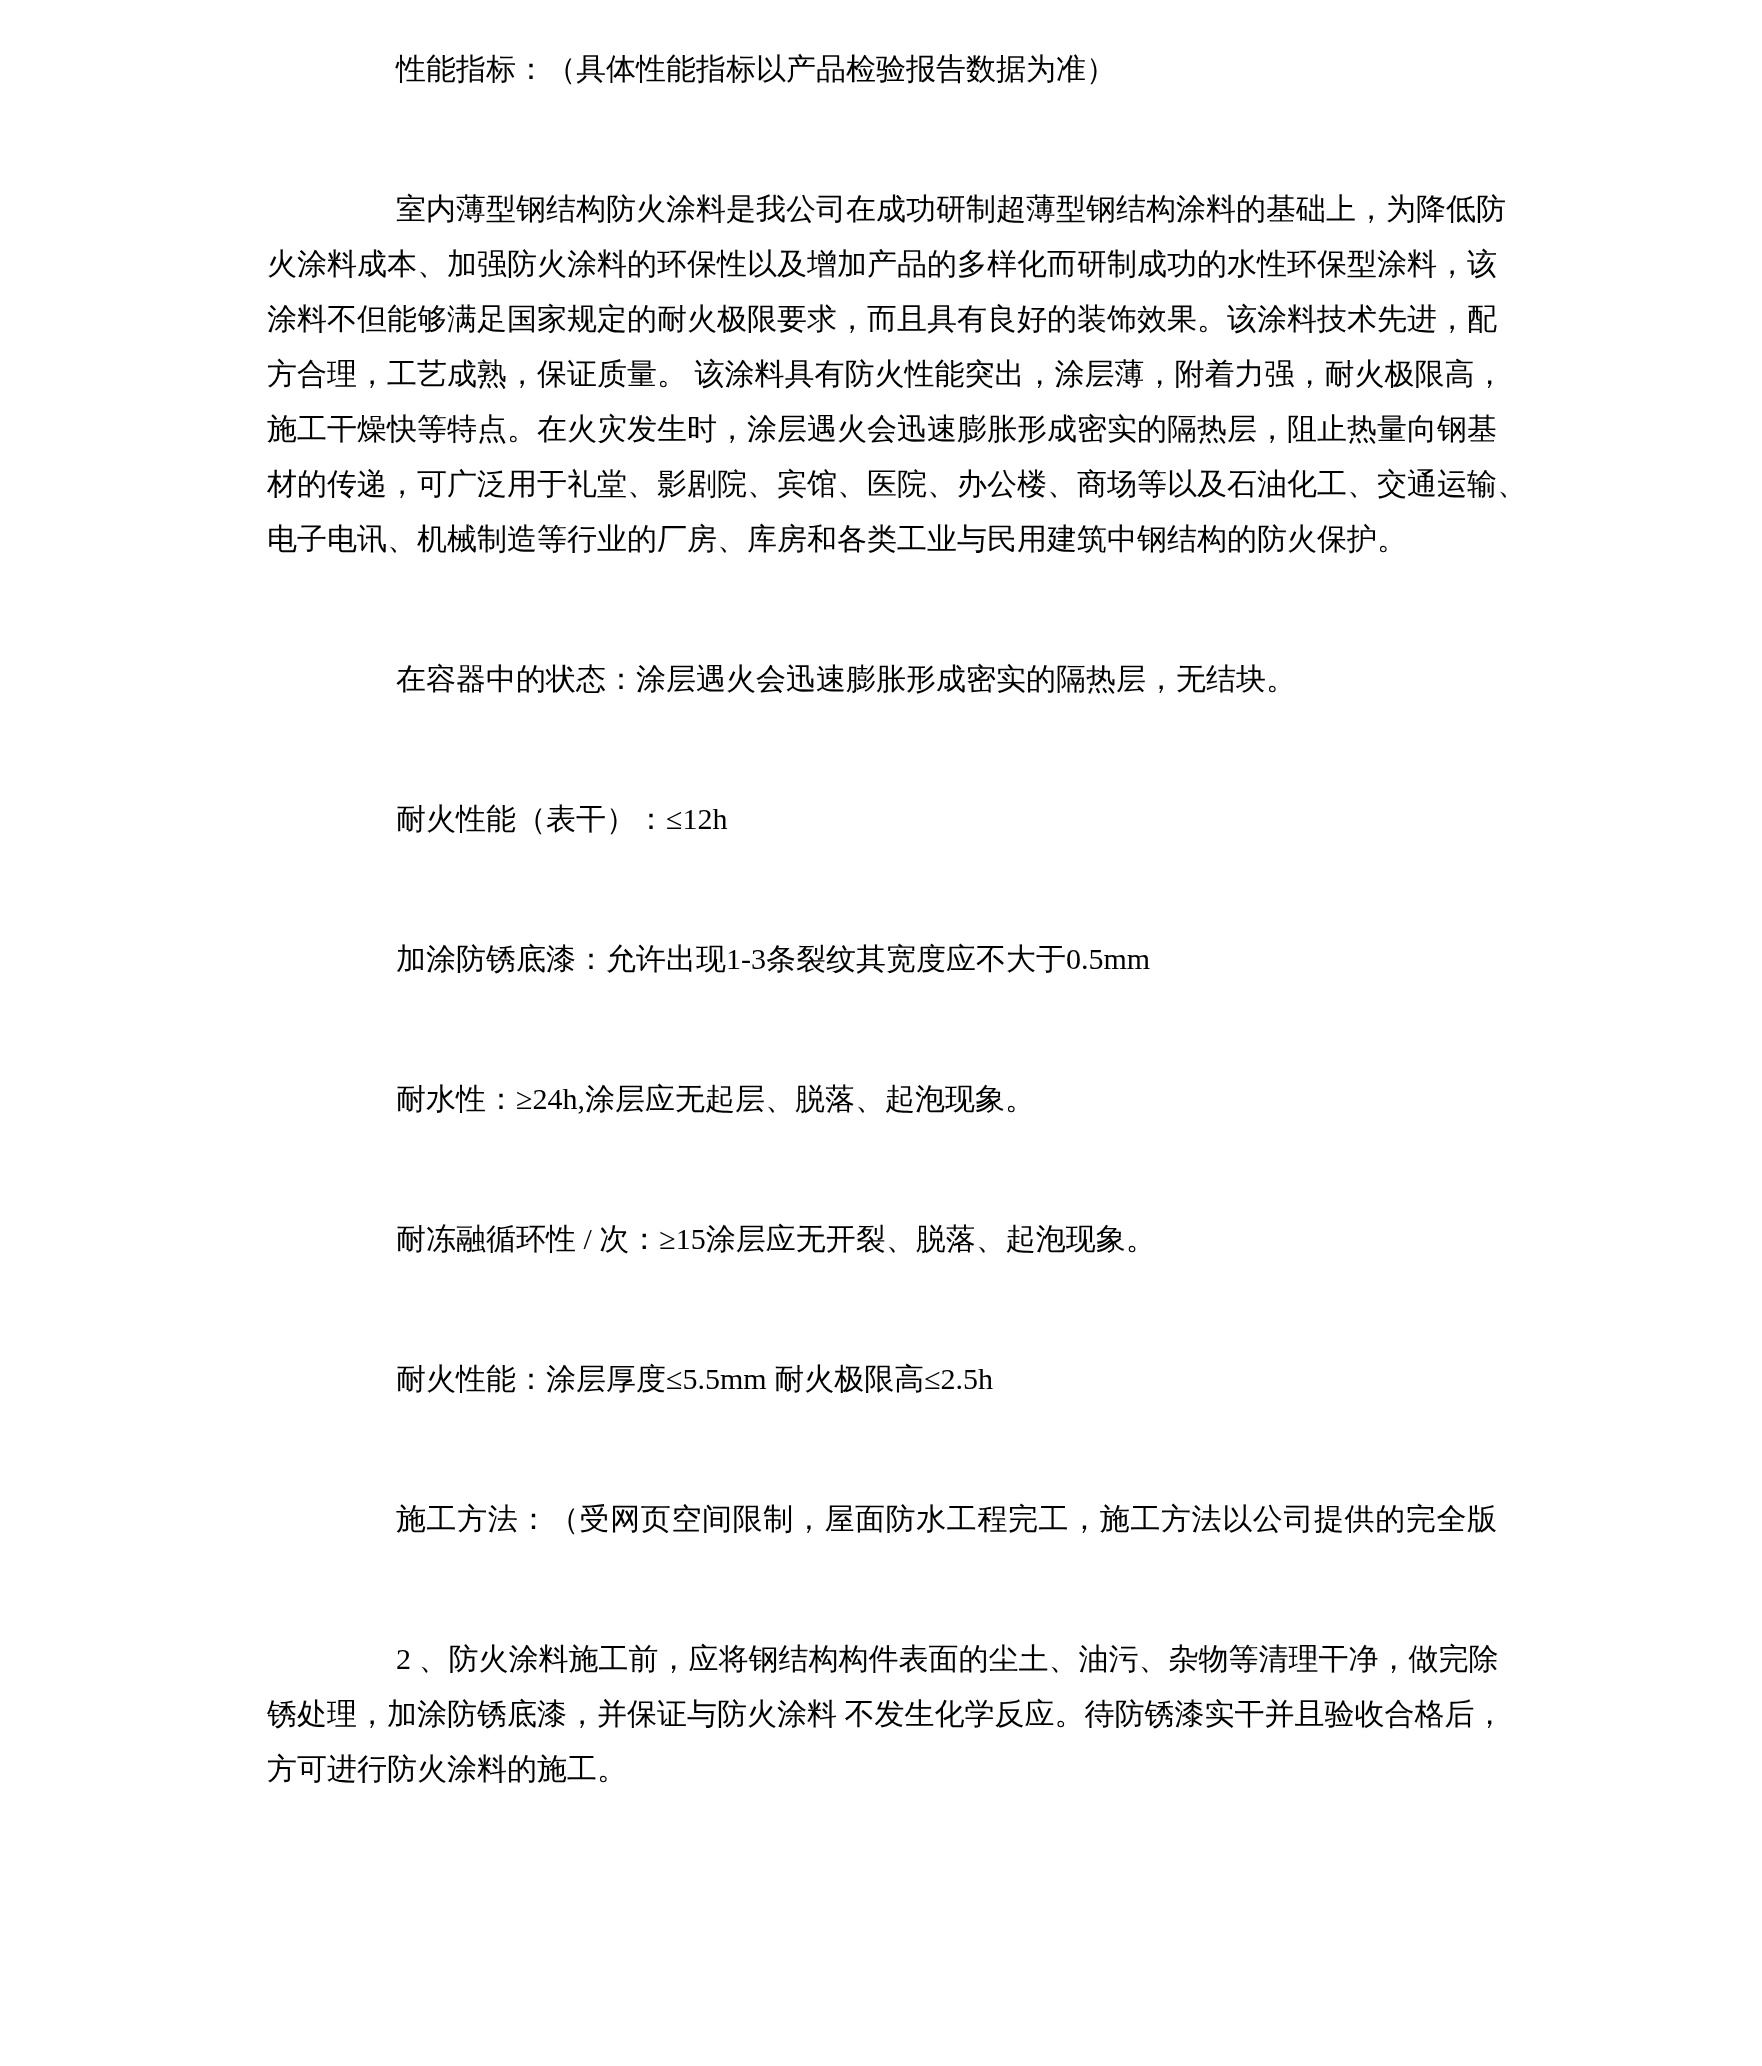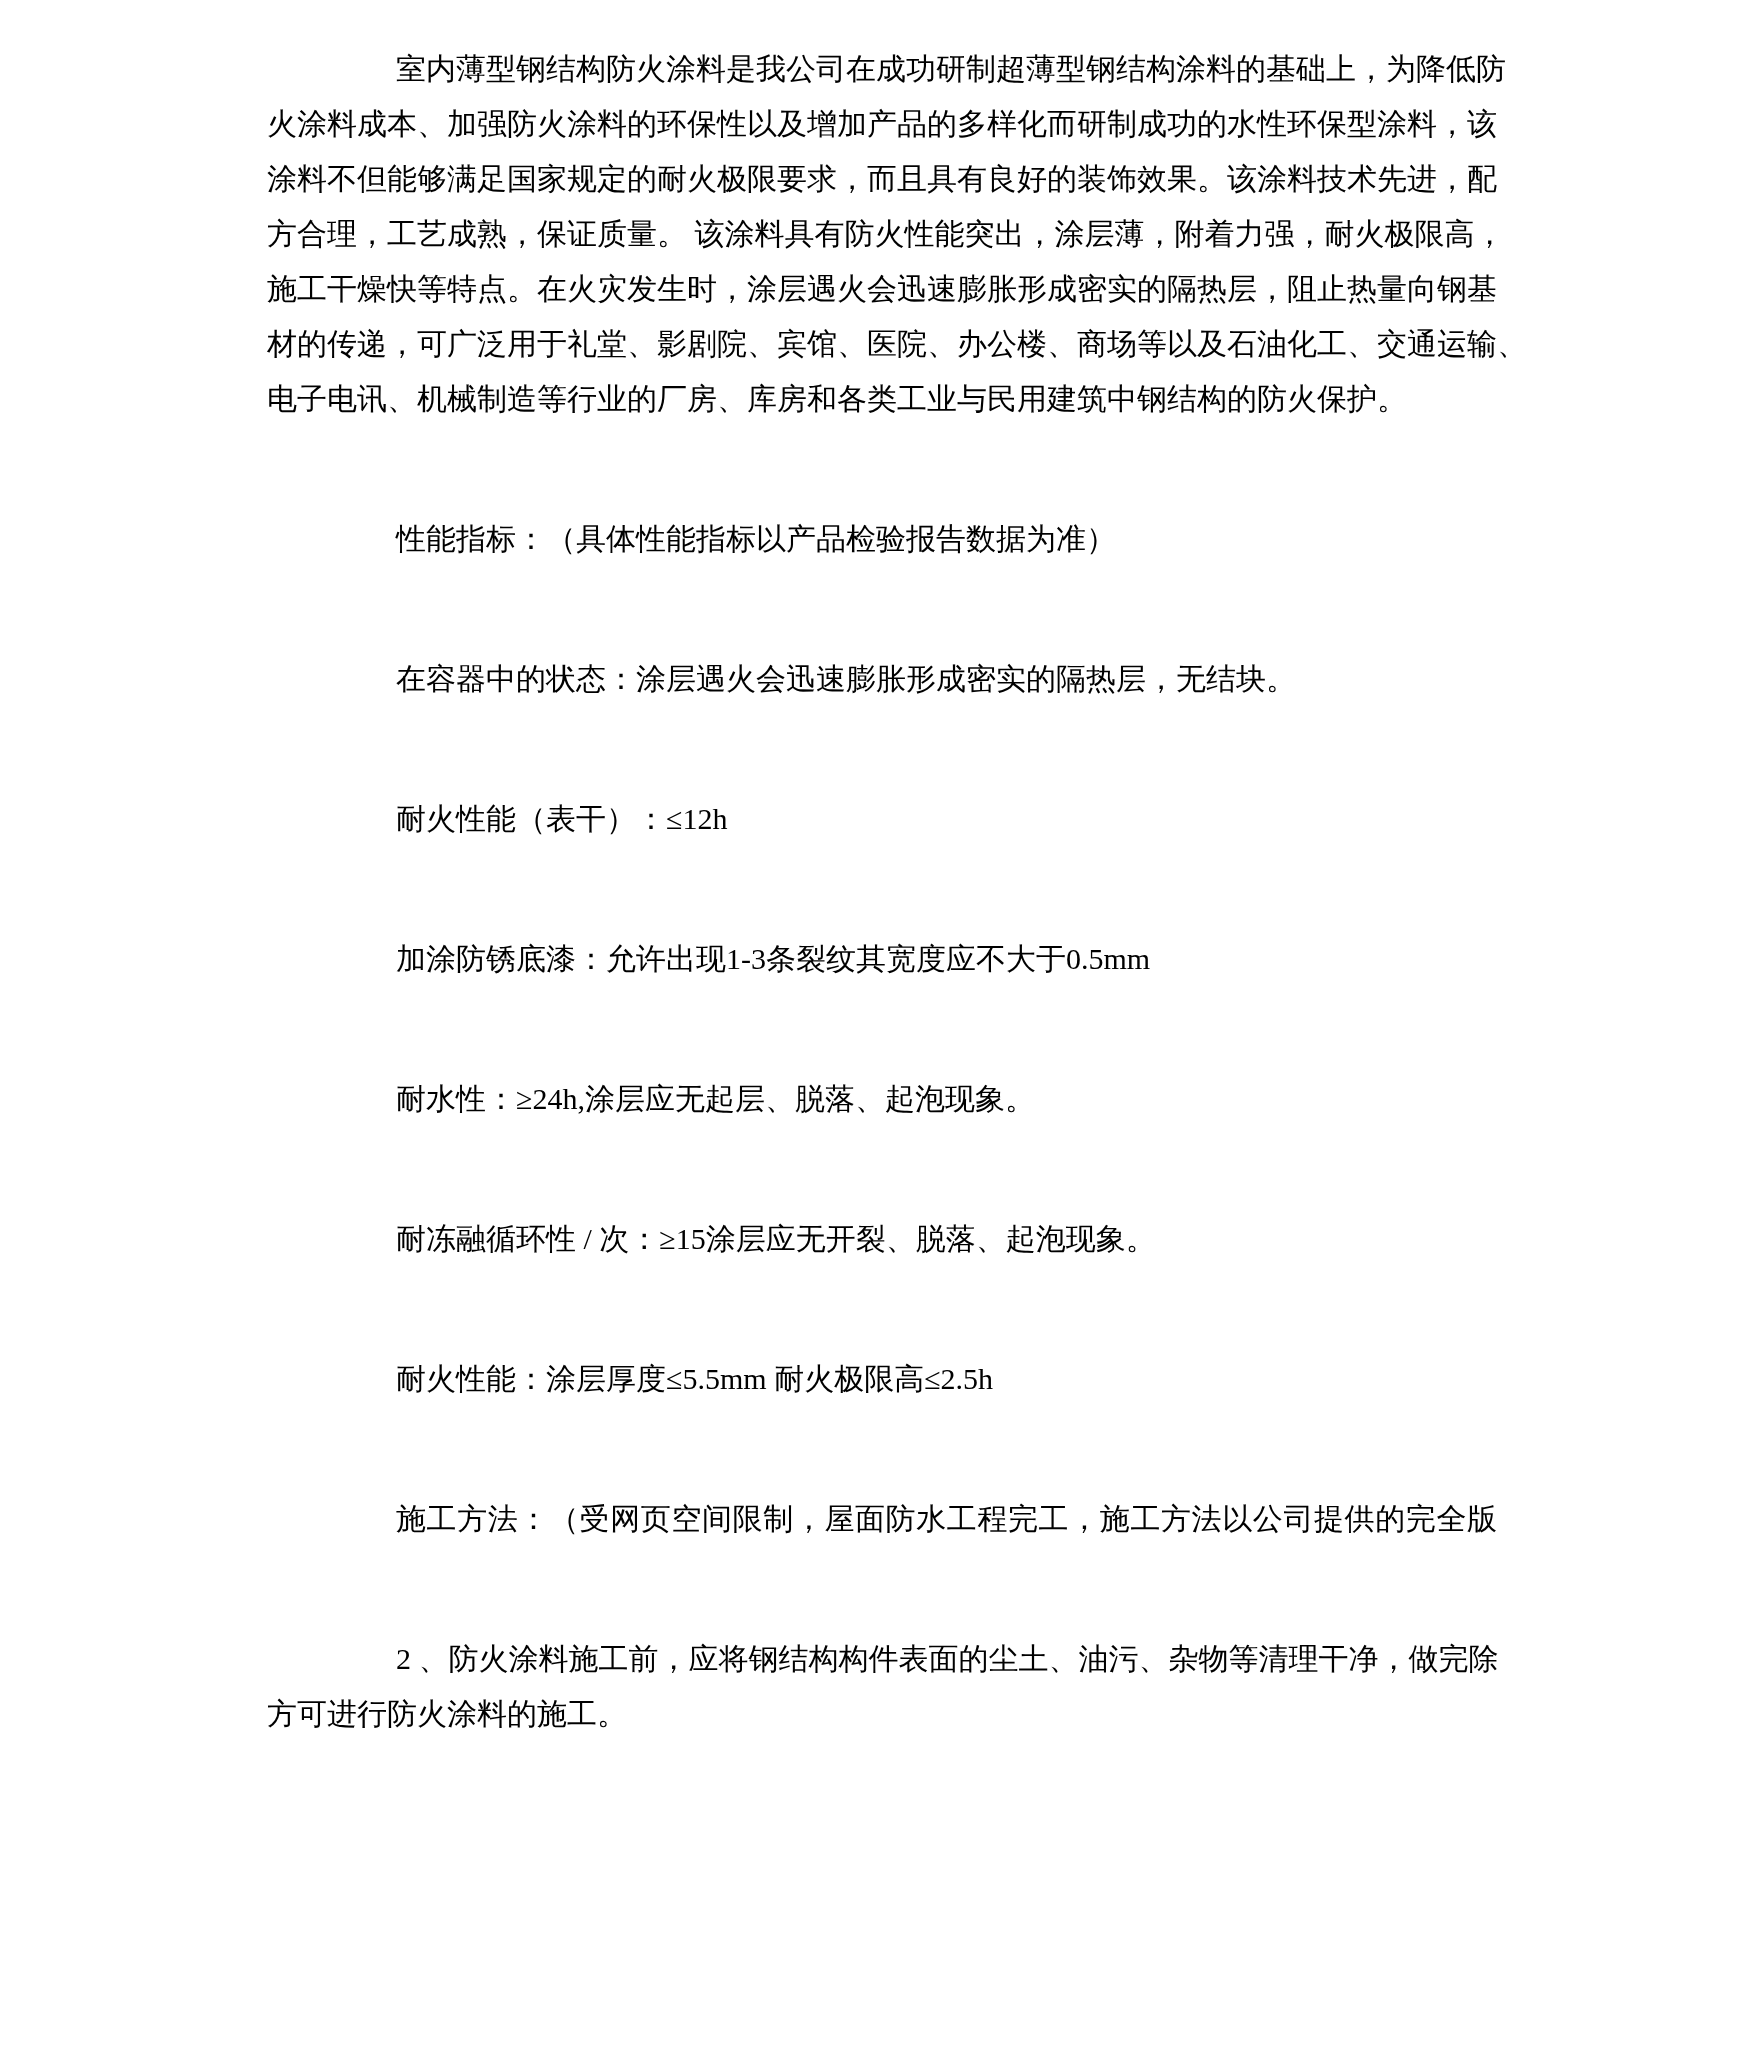--- a/index.html
+++ b/index.html
@@ -41,31 +41,31 @@
   .line.indent {
     padding-left: 129px;
   }
 </style>
 </head>
 <body>
 
 <div class="page">
 
   <div class="para">
+    <div class="line end indent">性能指标：（具体性能指标以产品检验报告数据为准）</div>
+  </div>
+
+  <div class="para">
     <div class="line fill indent">室内薄型钢结构防火涂料是我公司在成功研制超薄型钢结构涂料的基础上，为降低防</div>
     <div class="line fill">火涂料成本、加强防火涂料的环保性以及增加产品的多样化而研制成功的水性环保型涂料，该</div>
     <div class="line fill">涂料不但能够满足国家规定的耐火极限要求，而且具有良好的装饰效果。该涂料技术先进，配</div>
     <div class="line fill">方合理，工艺成熟，保证质量。 该涂料具有防火性能突出，涂层薄，附着力强，耐火极限高，</div>
     <div class="line fill">施工干燥快等特点。在火灾发生时，涂层遇火会迅速膨胀形成密实的隔热层，阻止热量向钢基</div>
     <div class="line fill">材的传递，可广泛用于礼堂、影剧院、宾馆、医院、办公楼、商场等以及石油化工、交通运输、</div>
     <div class="line end">电子电讯、机械制造等行业的厂房、库房和各类工业与民用建筑中钢结构的防火保护。</div>
-  </div>
-
-  <div class="para">
-    <div class="line end indent">性能指标：（具体性能指标以产品检验报告数据为准）</div>
   </div>
 
   <div class="para">
     <div class="line end indent">在容器中的状态：涂层遇火会迅速膨胀形成密实的隔热层，无结块。</div>
   </div>
 
   <div class="para">
     <div class="line end indent">耐火性能（表干）：≤12h</div>
   </div>
 
@@ -85,17 +85,18 @@
     <div class="line end indent">耐火性能：涂层厚度≤5.5mm 耐火极限高≤2.5h</div>
   </div>
 
   <div class="para">
     <div class="line fill indent">施工方法：（受网页空间限制，屋面防水工程完工，施工方法以公司提供的完全版</div>
   </div>
 
 
   <div class="para">
     <div class="line fill indent">2 、防火涂料施工前，应将钢结构构件表面的尘土、油污、杂物等清理干净，做完除</div>
+    <div class="line fill">锈处理，加涂防锈底漆，并保证与防火涂料 不发生化学反应。待防锈漆实干并且验收合格后，</div>
     <div class="line end">方可进行防火涂料的施工。</div>
   </div>
 
 </div>
 
 
 </body></html>

